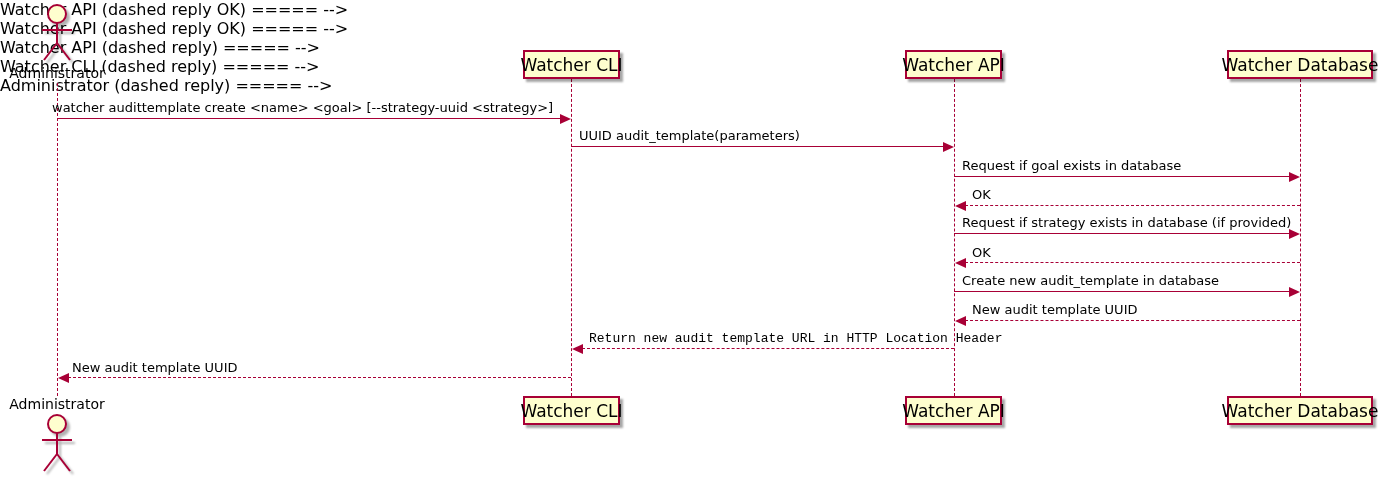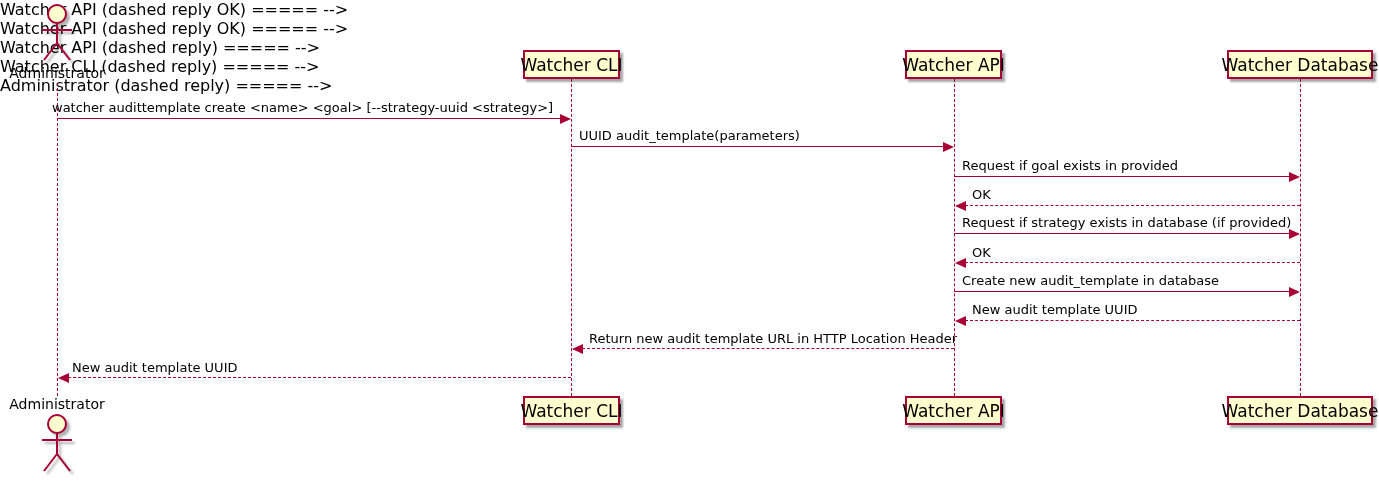--- a/index.html
+++ b/index.html
@@ -133,21 +133,21 @@
 
   
   <div>
     <div class="msg-label" style="left:579px; top:128px;">UUID audit_template(parameters)</div>
     <div class="msg-line solid" style="left:571px; top:146px; width:373px;"></div>
     <div class="arrow right" style="left:943px; top:142px;"></div>
   </div>
 
   
   <div>
-    <div class="msg-label" style="left:962px; top:158px;">Request if goal exists in provided</div>
+    <div class="msg-label" style="left:962px; top:158px;">Request if goal exists in database</div>
     <div class="msg-line solid" style="left:954px; top:176px; width:336px;"></div>
     <div class="arrow right" style="left:1289px; top:172px;"></div>
   </div>
 
    Watcher API (dashed reply OK) ===== --&gt;
   <div>
     <div class="msg-label" style="left:972px; top:187px;">OK</div>
     <div class="msg-line dashed" style="left:965px; top:205px; width:335px;"></div>
     <div class="arrow left" style="left:955px; top:201px;"></div>
   </div>
@@ -175,21 +175,21 @@
 
    Watcher API (dashed reply) ===== --&gt;
   <div>
     <div class="msg-label" style="left:972px; top:302px;">New audit template UUID</div>
     <div class="msg-line dashed" style="left:965px; top:320px; width:335px;"></div>
     <div class="arrow left" style="left:955px; top:316px;"></div>
   </div>
 
    Watcher CLI (dashed reply) ===== --&gt;
   <div>
-    <div class="msg-label" style="left:589px; top:331px;">Return new audit template URL in HTTP Location Header</div>
+    <div class="msg-label" style="left:589px; top:331px;font-family:Liberation Mono, monospace;">Return new audit template URL in HTTP Location Header</div>
     <div class="msg-line dashed" style="left:582px; top:348px; width:372px;"></div>
     <div class="arrow left" style="left:572px; top:344px;"></div>
   </div>
 
    Administrator (dashed reply) ===== --&gt;
   <div>
     <div class="msg-label" style="left:72px; top:360px;">New audit template UUID</div>
     <div class="msg-line dashed" style="left:68px; top:377px; width:503px;"></div>
     <div class="arrow left" style="left:58px; top:373px;"></div>
   </div>

